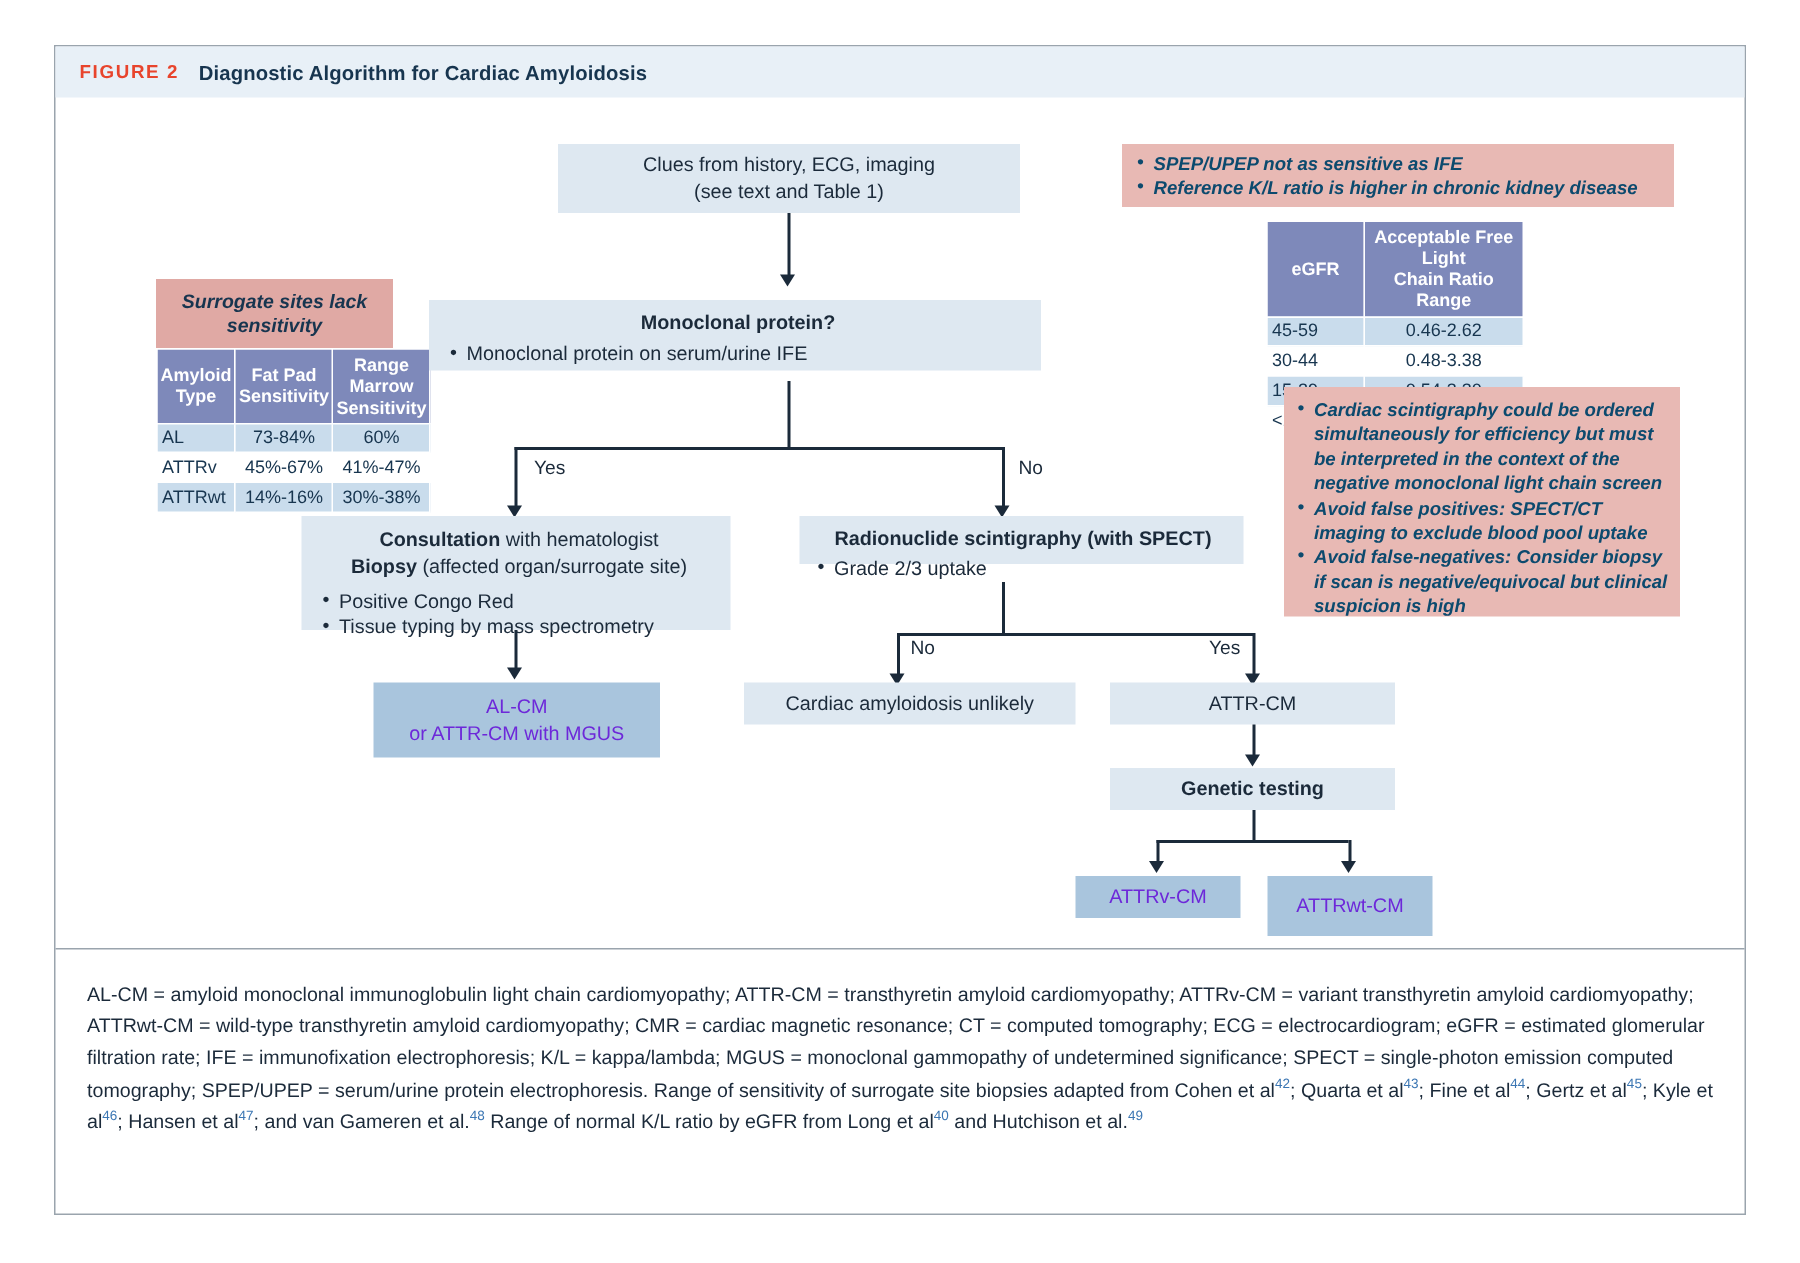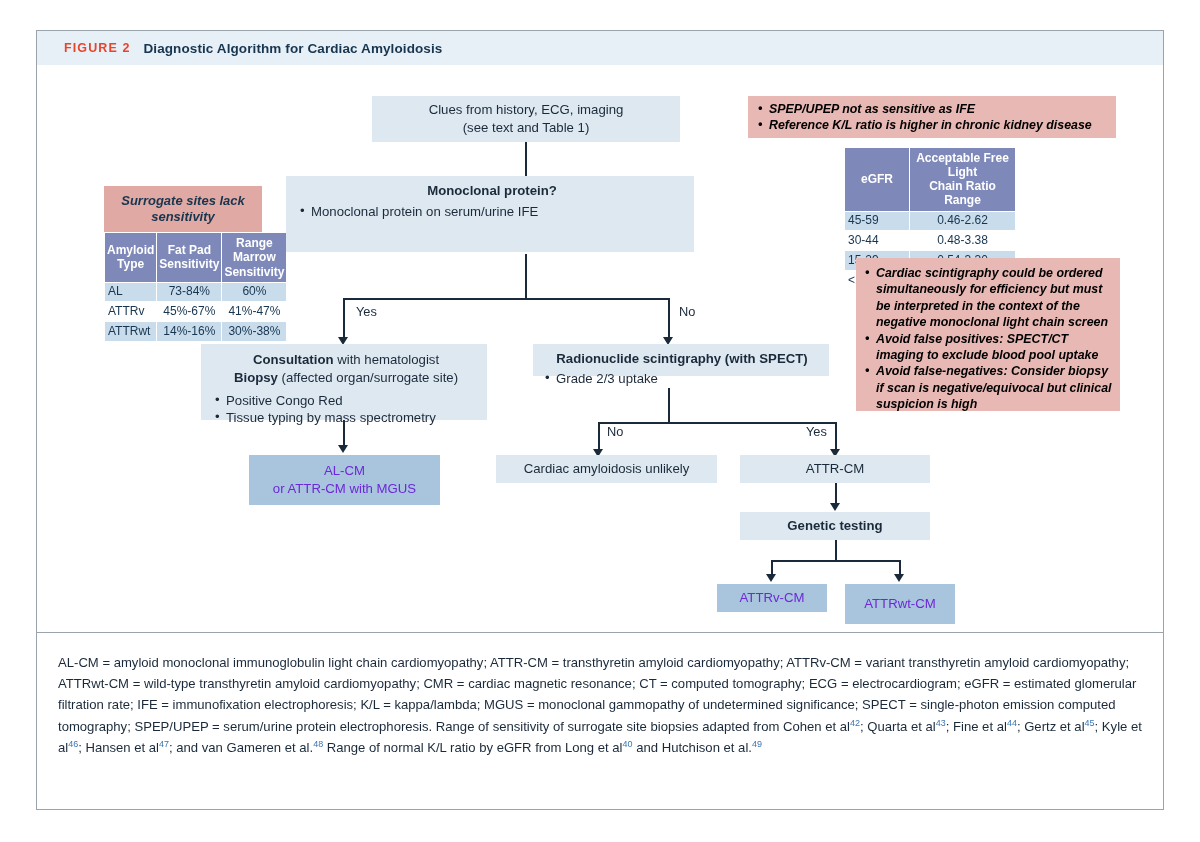--- a/index.html
+++ b/index.html
@@ -12,21 +12,21 @@
   #page{position:relative;width:1200px;height:842px;overflow:hidden;background:#fff;}
 
   
   .frame{
     position:absolute;left:36px;top:30px;width:1128px;height:780px;
     border:1px solid #9aa4ad;background:#fff;box-sizing:border-box;
   }
   .fig-header{
     position:absolute;left:37px;top:31px;width:1126px;height:34px;
     background:#e8f0f7;box-sizing:border-box;
-    display:flex;align-items:center;padding-left:27px;
+    display:flex;align-items:center;padding-left:16px;
   }
   .fig-label{
     color:#e8442c;font-weight:bold;font-size:12.5px;letter-spacing:1.1px;
   }
   .fig-title{
     color:#17354f;font-weight:bold;font-size:13.5px;margin-left:13px;letter-spacing:.1px;
   }
   .divider{
     position:absolute;left:37px;top:632px;width:1126px;height:1px;background:#9aa4ad;
   }
@@ -39,21 +39,21 @@
   .box-txt{font-size:13.2px;line-height:1.35;color:#1b2a3a;}
   .ctr{display:flex;flex-direction:column;align-items:center;justify-content:center;text-align:center;}
   .bold{font-weight:bold;}
   .white{color:#6d28d9;}
 
   .bullets{margin:0;padding:0;list-style:none;}
   .bullets li{position:relative;padding-left:11px;}
   .bullets li:before{content:"•";position:absolute;left:0;top:-1px;}
 
   
-  .advisory{font-style:italic;font-weight:bold;font-size:12.4px;line-height:1.32;color:#000000;}
+  .advisory{font-style:italic;font-weight:bold;font-size:12.4px;line-height:1.32;color:#0c4a6e;}
 
   
   table.dt{border-collapse:collapse;width:100%;font-size:12px;}
   table.dt th{
     background:#7e89ba;color:#fff;font-weight:bold;padding:3px 2px;text-align:center;
     line-height:1.18;border:1px solid #ffffff;
   }
   table.dt td{
     padding:2.5px 3px;color:#17354f;border:1px solid #ffffff;line-height:1.15;
   }
@@ -174,21 +174,21 @@
         </tr>
         <tr class="odd">
           <td class="tleft">ATTRwt</td>
           <td class="tctr">14%-16%</td>
           <td class="tctr">30%-38%</td>
         </tr>
       </tbody>
     </table>
   </div>
 
-  <div class="box box-blue" style="left:286px;top:176px;width:408px;height:76px;padding:6px 10px 0 14px;">
+  <div class="box box-blue" style="left:286px;top:200px;width:408px;height:47px;padding:6px 10px 0 14px;">
     <div class="box-txt bold" style="text-align:center;">Monoclonal protein?</div>
     <ul class="bullets box-txt" style="margin-top:3px;">
       <li>Monoclonal protein on serum/urine IFE</li>
     </ul>
   </div>
 
   <div class="vline" style="left:525px;top:254px;height:45px;"></div>
   <div class="hline" style="left:343px;top:298px;width:326px;"></div>
   <div class="vline" style="left:343px;top:298px;height:42px;"></div>
   <div class="arrow" style="left:338px;top:337px;"></div>

